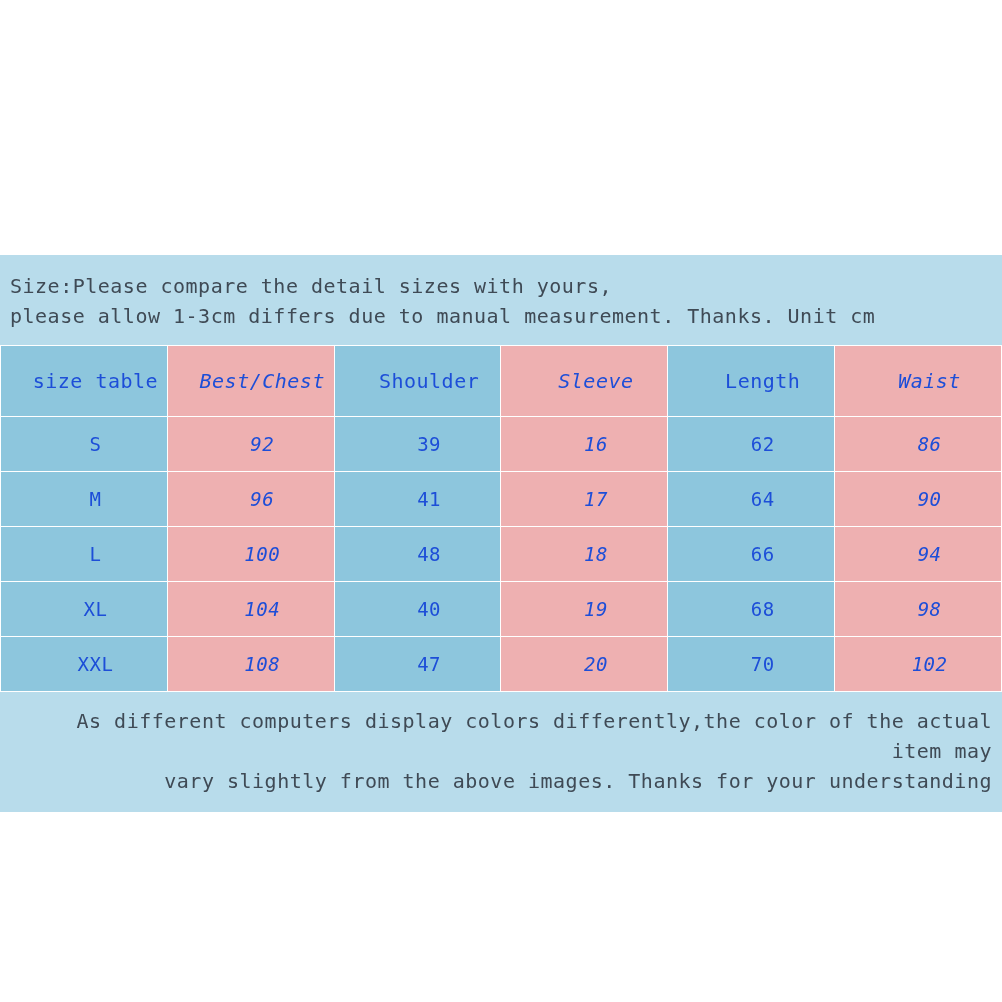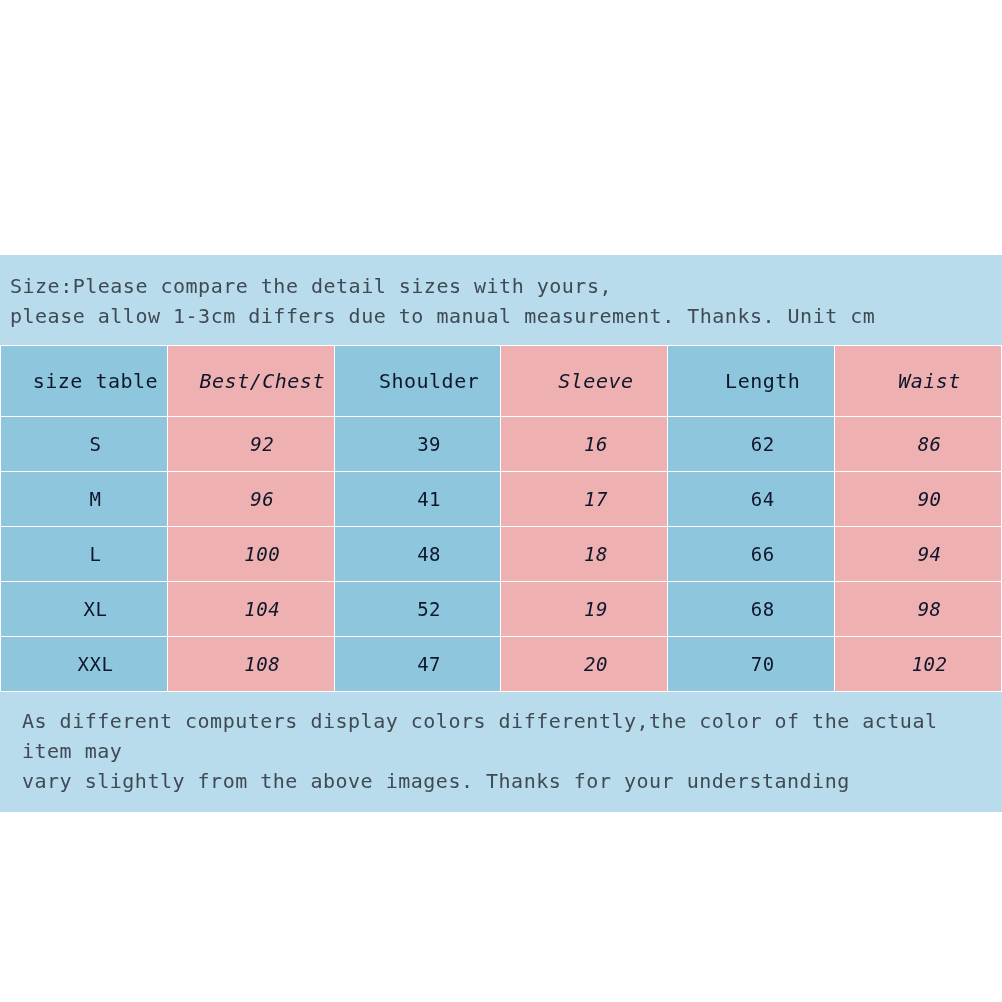--- a/index.html
+++ b/index.html
@@ -38,35 +38,35 @@
   table.size-table {
     width: 100%;
     border-collapse: collapse;
     table-layout: fixed;
   }
   table.size-table td {
     height: 52px;
     text-align: center;
     vertical-align: middle;
     font-size: 19px;
-    color: #0f172a;
+    color: #1d4ed8;
     border: 1px solid #ffffff;
     letter-spacing: 0.5px;
     padding-left: 24px;
   }
   table.size-table tr.head td {
     height: 68px;
     font-size: 20px;
   }
   .blue { background: #8dc6dd; }
   .pink { background: #eeb0b1; font-style: italic; }
   .footer-note {
     background: #b8dceb;
     color: #3f4a55;
-    text-align: left;
+    text-align: right;
     padding: 14px 10px 16px 22px;
     font-size: 20px;
     line-height: 30px;
     letter-spacing: 0.5px;
   }
 </style>
 </head>
 <body>
 
 <div class="page">
@@ -111,21 +111,21 @@
           <td class="pink">100</td>
           <td class="blue">48</td>
           <td class="pink">18</td>
           <td class="blue">66</td>
           <td class="pink">94</td>
         </tr>
 
         <tr>
           <td class="blue">XL</td>
           <td class="pink">104</td>
-          <td class="blue">52</td>
+          <td class="blue">40</td>
           <td class="pink">19</td>
           <td class="blue">68</td>
           <td class="pink">98</td>
         </tr>
 
         <tr>
           <td class="blue">XXL</td>
           <td class="pink">108</td>
           <td class="blue">47</td>
           <td class="pink">20</td>

